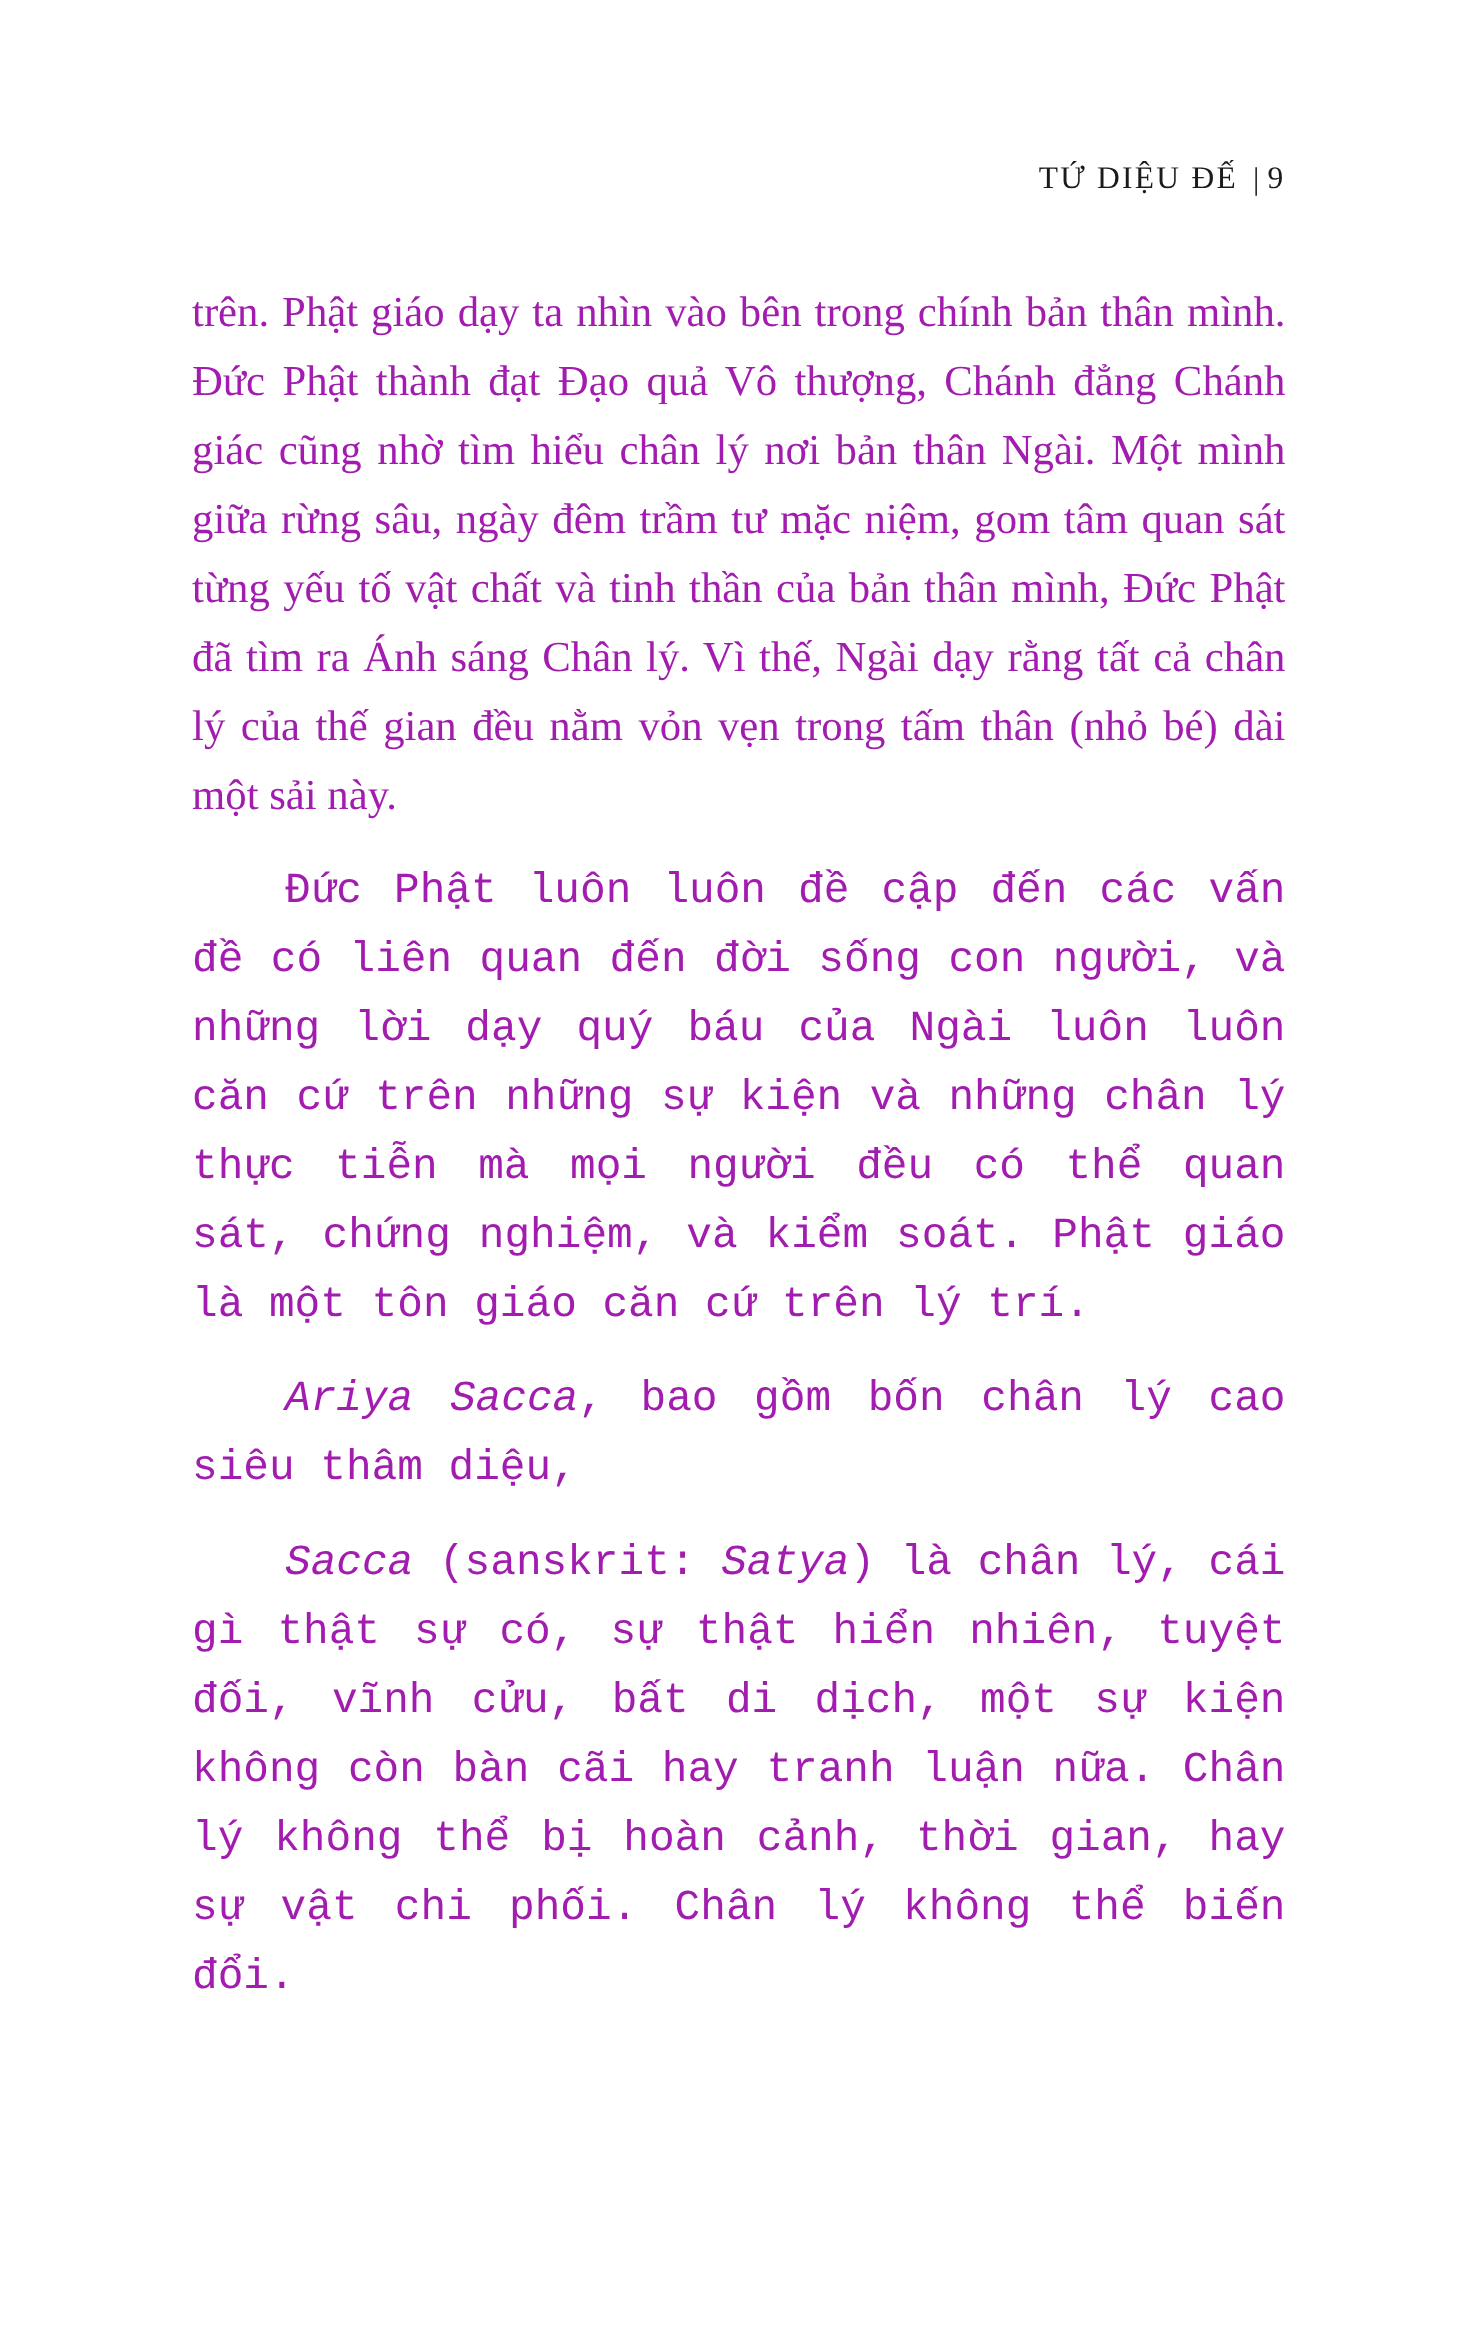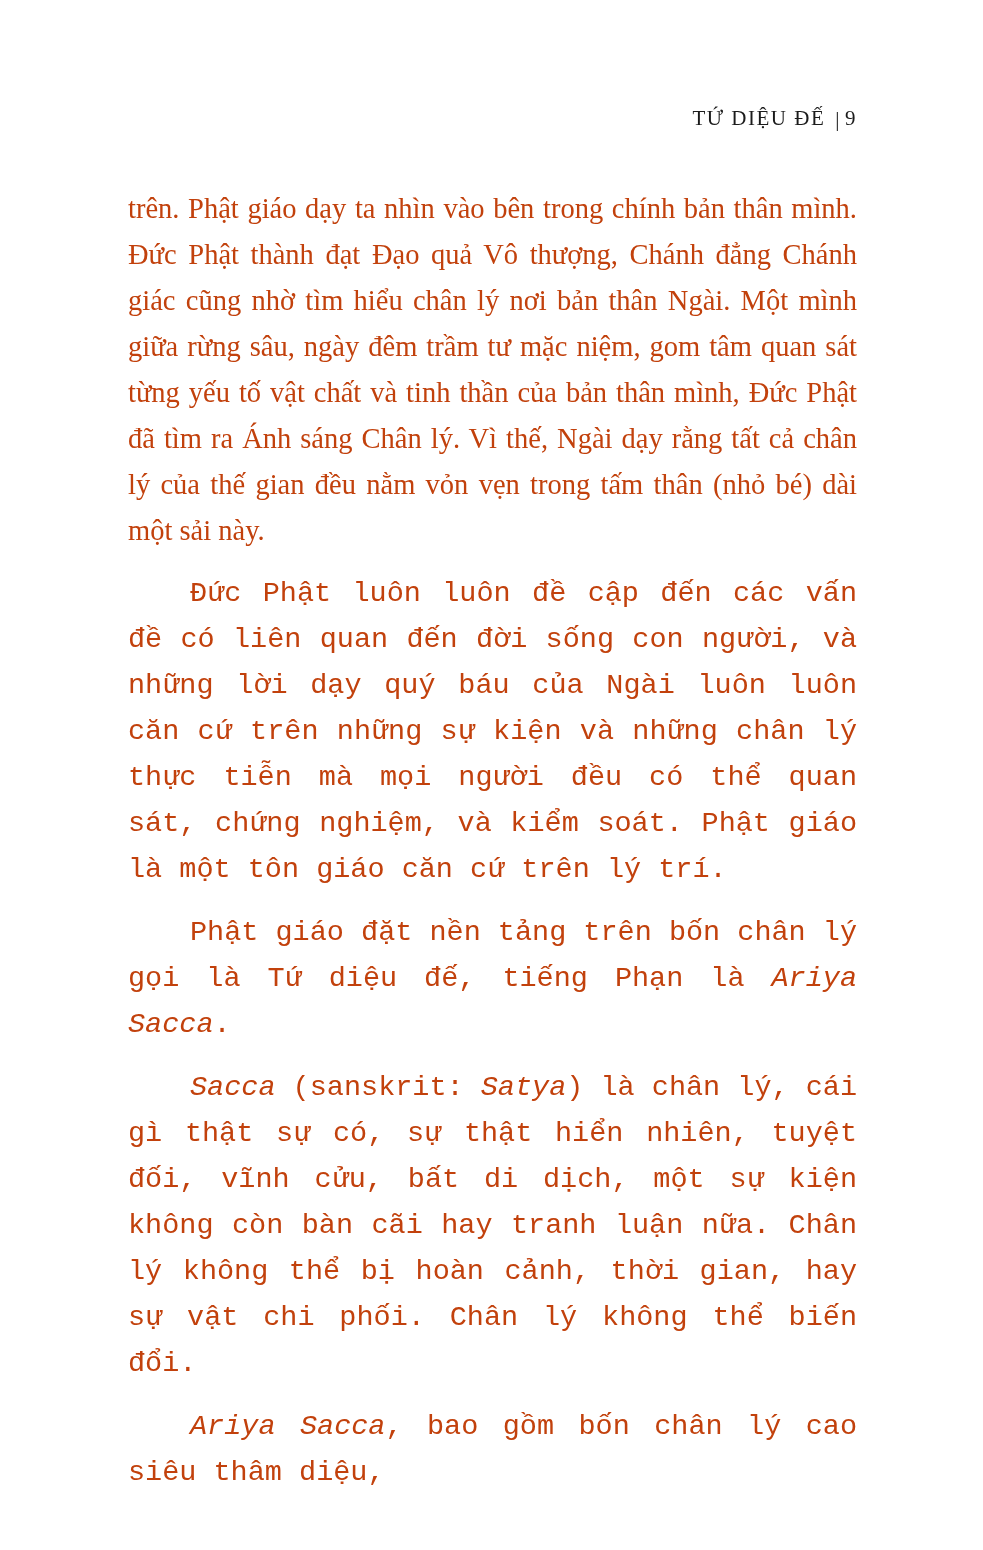--- a/index.html
+++ b/index.html
@@ -38,21 +38,21 @@
 
   .body-text {
     position: absolute;
     top: 186px;
     left: 128px;
     width: 729px;
     font-size: 28.5px;
     line-height: 46px;
     text-align: justify;
     text-justify: inter-word;
-    color: #c2410c;
+    color: #a21caf;
   }
 
   .para {
     margin-bottom: 17px;
   }
 
   .para.indent {
     text-indent: 62px;
     font-family: Liberation Mono, monospace;
   }
@@ -66,18 +66,17 @@
 
 <div class="page">
 
   <div class="running-header">
     <span>TỨ DIỆU ĐẾ</span><span class="sep">|</span><span>9</span>
   </div>
 
   <div class="body-text">
     <p class="para"><span>trên. Phật giáo dạy ta nhìn vào bên trong chính bản thân mình. Đức Phật thành đạt Đạo quả Vô thượng, Chánh đẳng Chánh giác cũng nhờ tìm hiểu chân lý nơi bản thân Ngài. Một mình giữa rừng sâu, ngày đêm trầm tư mặc niệm, gom tâm quan sát từng yếu tố vật chất và tinh thần của bản thân mình, Đức Phật đã tìm ra Ánh sáng Chân lý. Vì thế, Ngài dạy rằng tất cả chân lý của thế gian đều nằm vỏn vẹn trong tấm thân (nhỏ bé) dài một sải này.</span></p>
     <p class="para indent"><span>Đức Phật luôn luôn đề cập đến các vấn đề có liên quan đến đời sống con người, và những lời dạy quý báu của Ngài luôn luôn căn cứ trên những sự kiện và những chân lý thực tiễn mà mọi người đều có thể quan sát, chứng nghiệm, và kiểm soát. Phật giáo là một tôn giáo căn cứ trên lý trí.</span></p>
-    <p class="para indent"><span>Phật giáo đặt nền tảng trên bốn chân lý gọi là Tứ diệu đế, tiếng Phạn là </span><em>Ariya Sacca</em><span>.</span></p>
+    <p class="para indent"><em>Ariya Sacca</em><span>, bao gồm bốn chân lý cao siêu thâm diệu,</span></p>
     <p class="para indent"><em>Sacca</em><span> (sanskrit: </span><em>Satya</em><span>) là chân lý, cái gì thật sự có, sự thật hiển nhiên, tuyệt đối, vĩnh cửu, bất di dịch, một sự kiện không còn bàn cãi hay tranh luận nữa. Chân lý không thể bị hoàn cảnh, thời gian, hay sự vật chi phối. Chân lý không thể biến đổi.</span></p>
-    <p class="para indent"><em>Ariya Sacca</em><span>, bao gồm bốn chân lý cao siêu thâm diệu,</span></p>
   </div>
 
 </div>
 
 </body></html>

